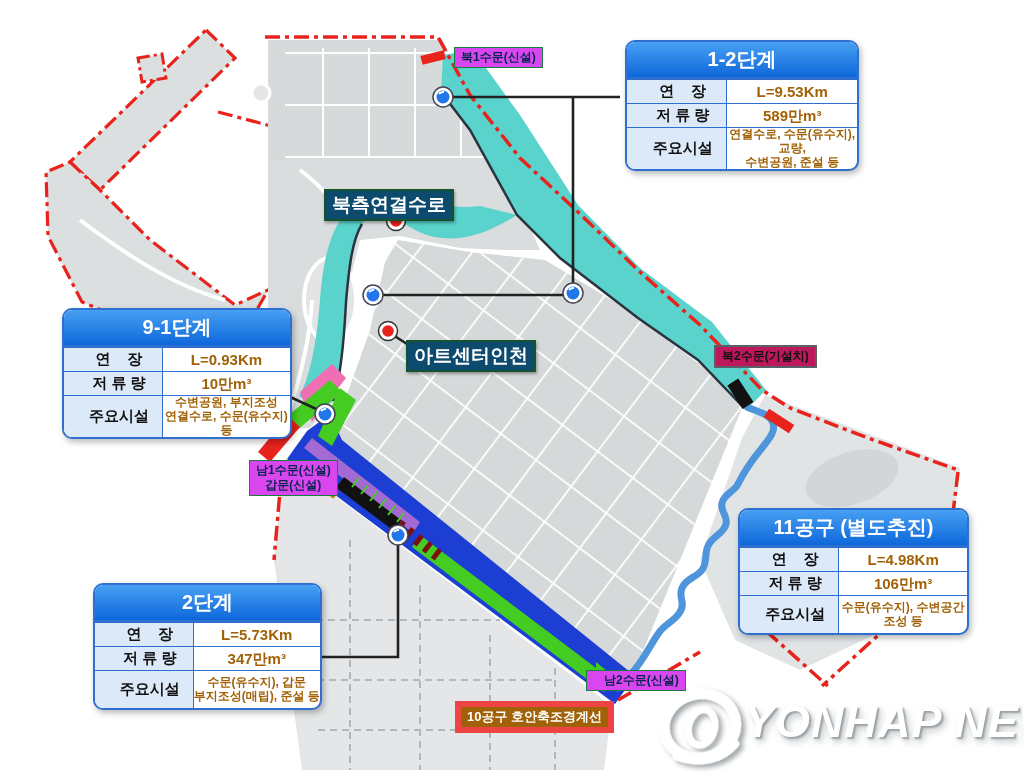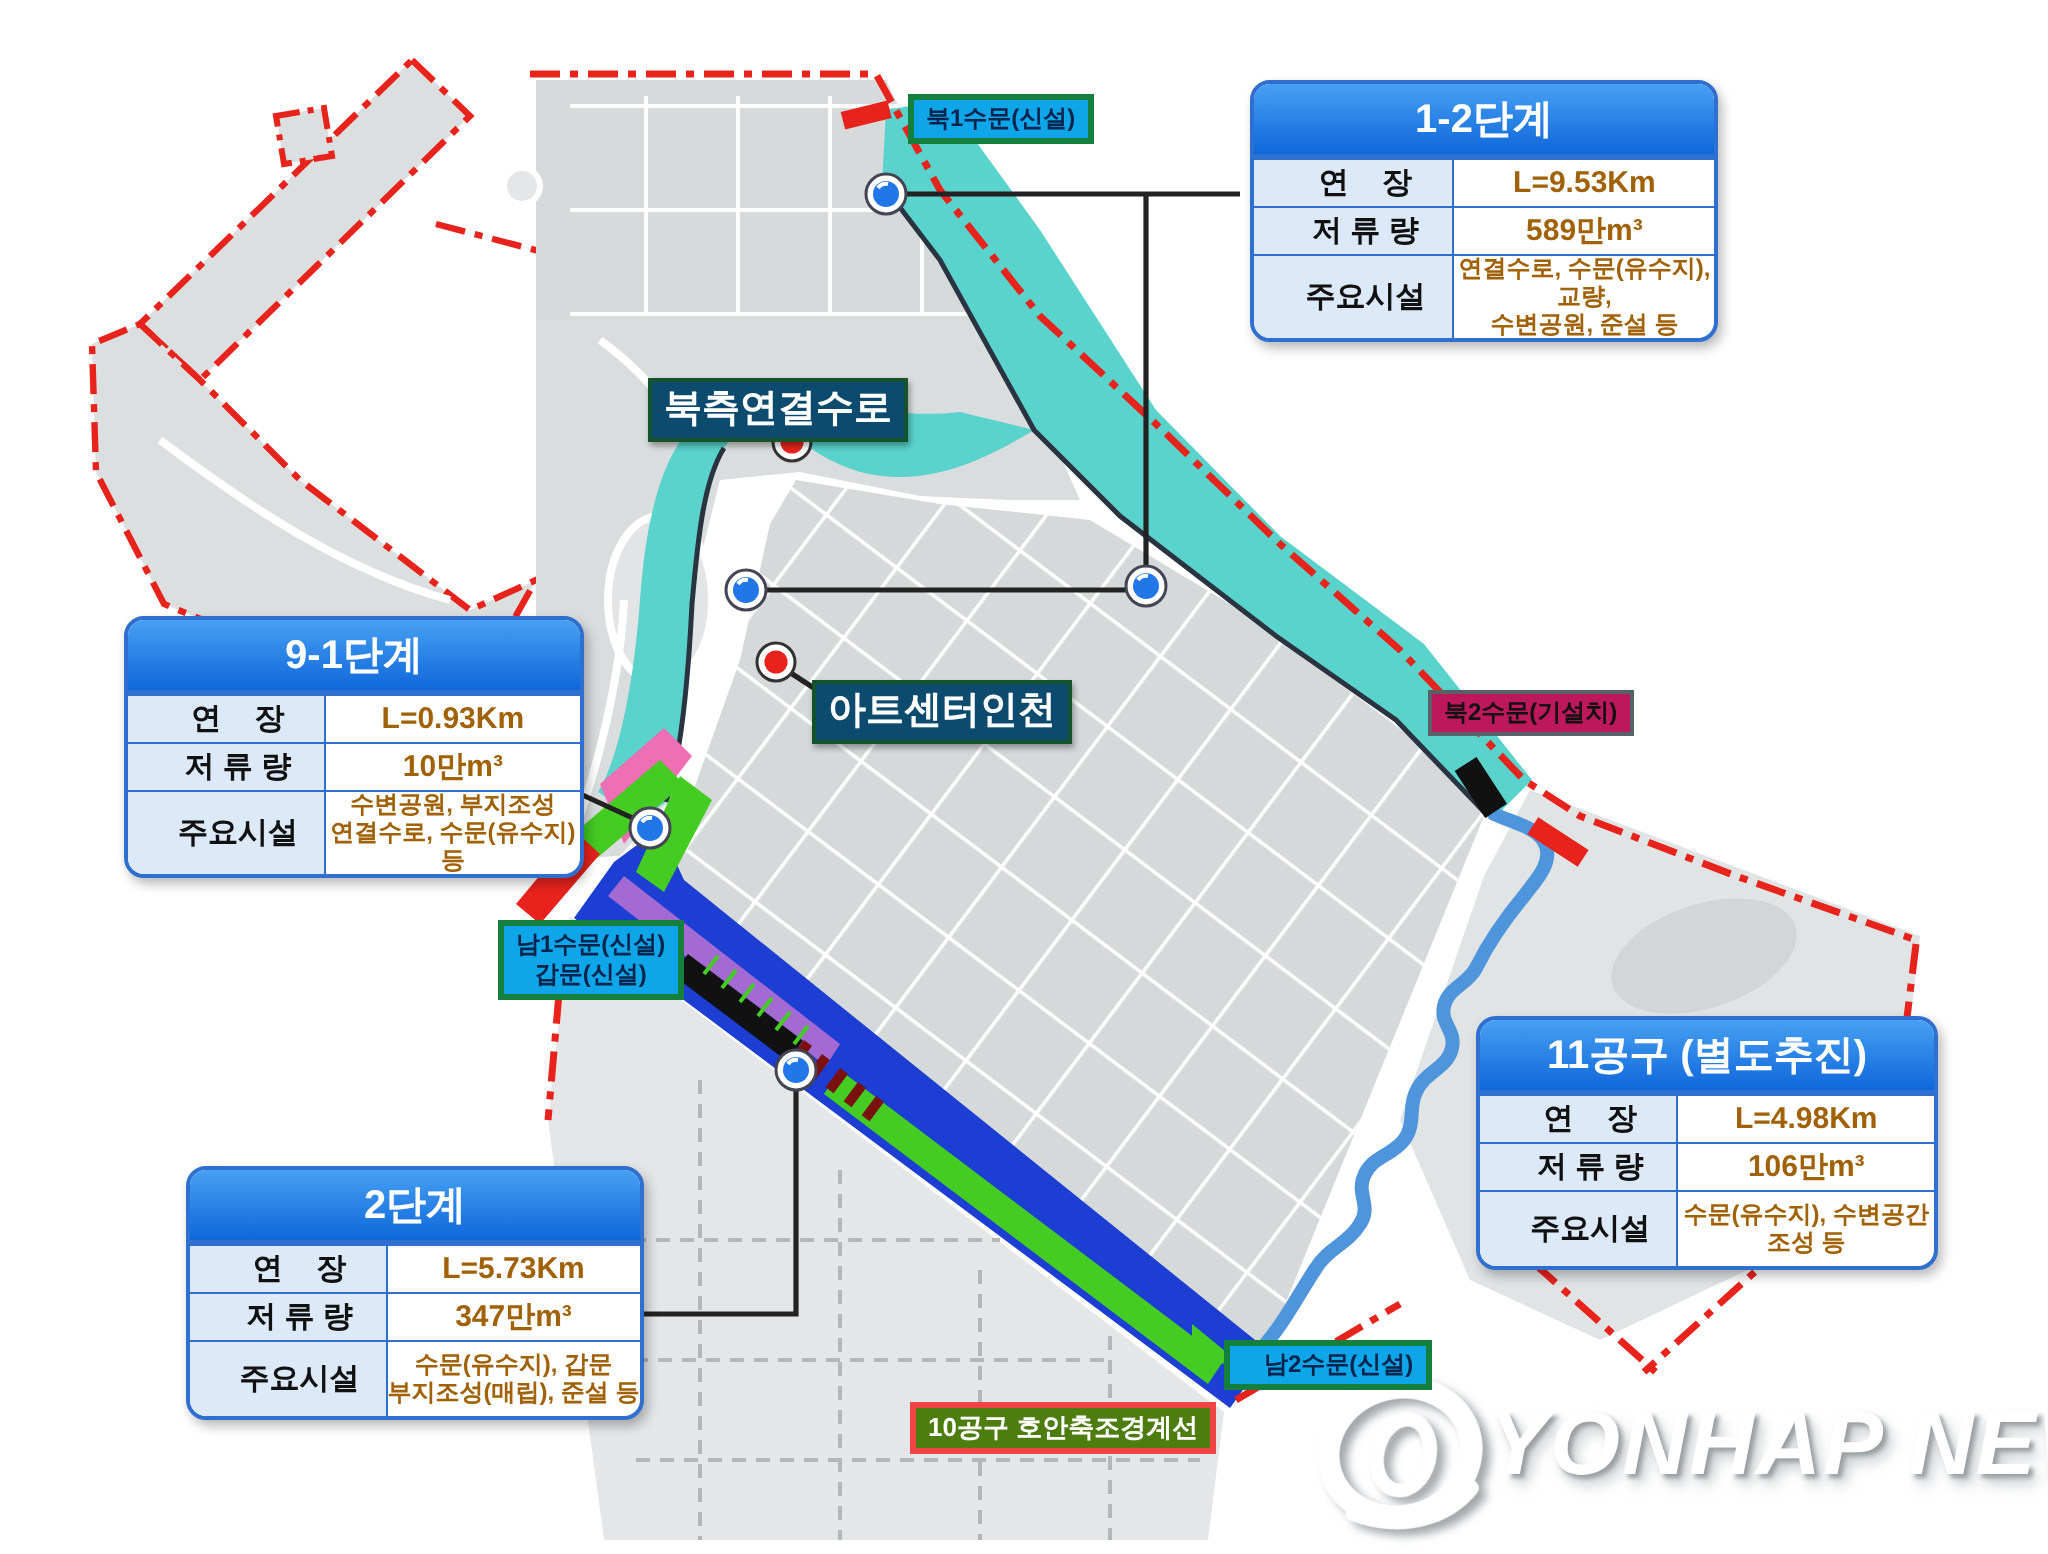--- a/index.html
+++ b/index.html
@@ -18,24 +18,24 @@
   .info-table .lbl{flex:0 0 38%;background:#dce9f8;font-weight:bold;font-size:15px;color:#111;
               display:flex;align-items:center;justify-content:center;border-right:1px solid #2f6fd0;
               white-space:pre;padding-left:12px;}
   .info-table .val{flex:1;display:flex;align-items:center;justify-content:center;font-weight:bold;
               font-size:15px;color:#a16207;text-align:center;white-space:pre-line;line-height:1.15;}
   .info-table .val.small{font-size:12px;}
 
   
   .tag{position:absolute;font-weight:bold;font-size:12px;line-height:1.25;padding:2px 6px;
        text-align:center;white-space:pre-line;}
-  .tag-blue{background:#0ea5e9;color:#06254d;border:3px solid #15803d;}
+  .tag-blue{background:#d946ef;color:#06254d;border:1px solid #15803d;}
   .tag-red{background:#0c4a6e;color:#fff;border:2px solid #14532d;font-size:19px;box-shadow:1px 2px 3px rgba(0,0,0,.35);}
   .tag-gray{background:#be185d;color:#111;border:2px solid #5a6166;}
-  .tag-navy{background:#4d7c0f;color:#fff;border:3px solid #ef4444;font-size:13px;}
+  .tag-navy{background:#a16207;color:#fff;border:6px solid #ef4444;font-size:13px;}
 
   
   #wm{position:absolute;left:648px;top:678px;width:376px;height:99px;}
   #wm-text{position:absolute;left:96px;top:18px;font-size:45px;font-weight:bold;font-style:italic;
        letter-spacing:1px;color:#fff;white-space:nowrap;
        text-shadow:2px 2px 2px rgba(150,156,160,.95), 4px 5px 7px rgba(150,156,160,.55);}
 </style>
 </head>
 <body>
 
@@ -263,20 +263,20 @@
       <div class="val small">수문(유수지), 수변공간조성 등</div>
     </div>
   </div>
 
   <div class="tag tag-blue" style="left:454px;top:47px;">북1수문(신설)</div>
   <div class="tag tag-red" style="left:324px;top:189px;">북측연결수로</div>
   <div class="tag tag-red" style="left:406px;top:340px;">아트센터인천</div>
   <div class="tag tag-gray" style="left:714px;top:345px;">북2수문(기설치)</div>
   <div class="tag tag-blue" style="left:221px;top:460px;margin-left:28px;">남1수문(신설)
 갑문(신설)</div>
-  <div class="tag tag-blue" style="left:612px;top:670px;padding-left:17px;">남2수문(신설)</div>
+  <div class="tag tag-blue" style="left:586px;top:670px;padding-left:17px;">남2수문(신설)</div>
   <div class="tag tag-navy" style="left:455px;top:701px;">10공구 호안축조경계선</div>
 
   <div id="wm">
     <div id="wm-text">YONHAP NEWS</div>
   </div>
 
 </div>
 
 </body></html>

